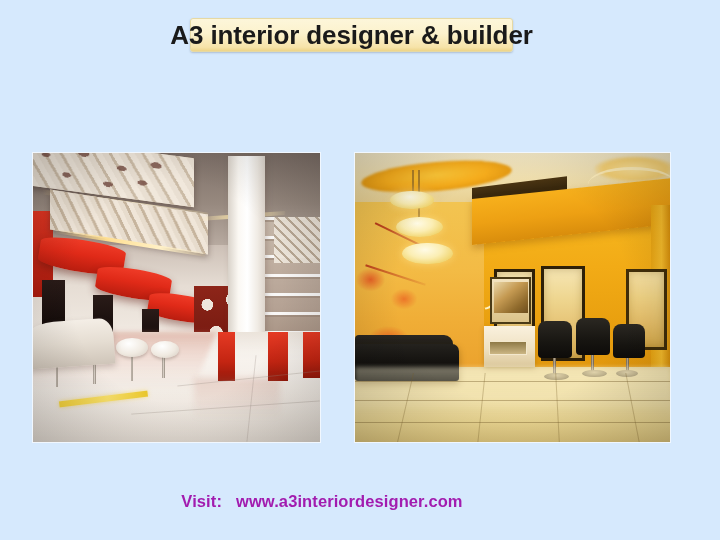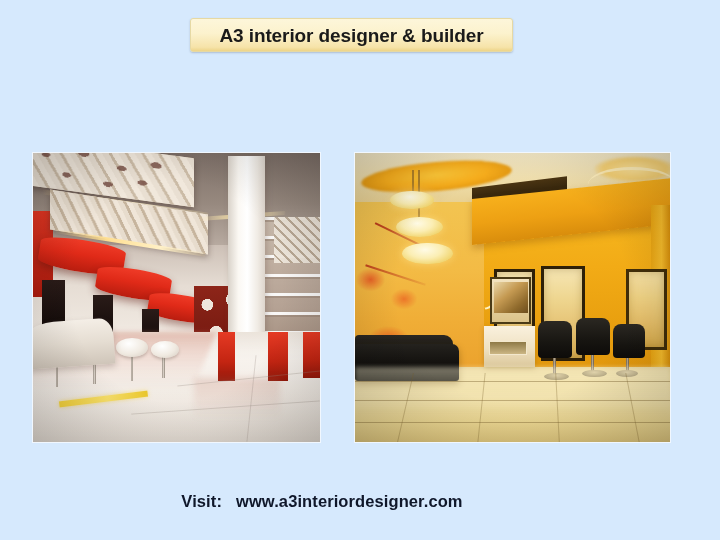--- a/index.html
+++ b/index.html
@@ -33,21 +33,21 @@
     box-sizing: border-box;
     background: linear-gradient(to bottom, #fdf6da 0%, #fcf2cd 45%, #f6e3a9 88%, #edd488 100%);
     border: 1px solid #e6d9a4;
     border-radius: 3px;
     box-shadow: 0 1px 2px rgba(80, 90, 110, .30);
     display: flex;
     align-items: center;
     justify-content: center;
   }
   #title-text {
-    font-size: 19px;
+    font-size: 26px;
     font-weight: bold;
     color: #1a1a1a;
     letter-spacing: -0.1px;
     white-space: nowrap;
     line-height: 1;
   }
 
   
   #body-para {
     position: absolute;
@@ -449,21 +449,21 @@
 
   
   #footer {
     position: absolute;
     left: 0;
     top: 492px;
     width: 644px;
     text-align: center;
     font-size: 16.5px;
     font-weight: bold;
-    color: #0f172a;
+    color: #a21caf;
     letter-spacing: .1px;
   }
   #footer-label { margin-right: 14px; }
 </style>
 </head>
 <body>
 
 <div id="slide">
 
   <div id="title-box">

